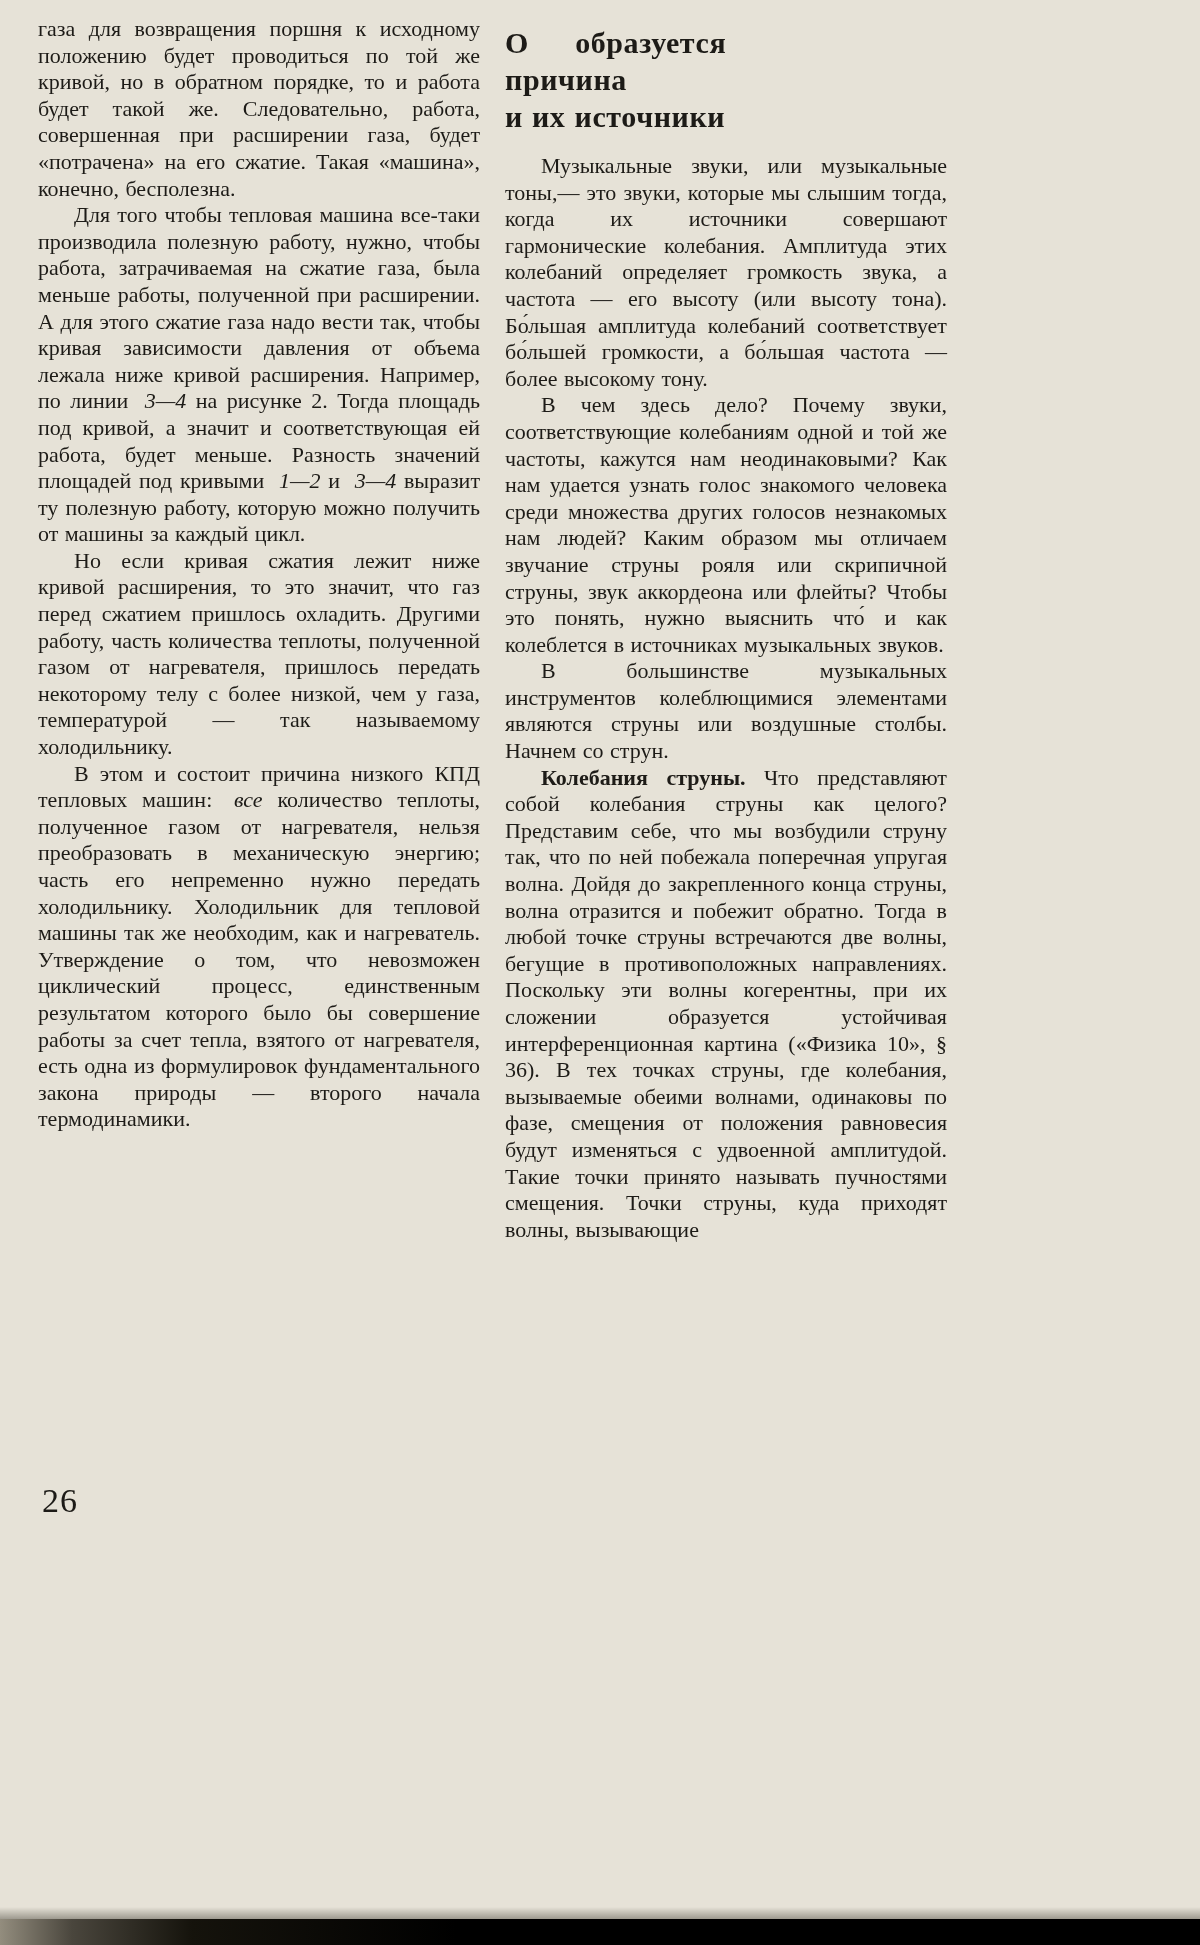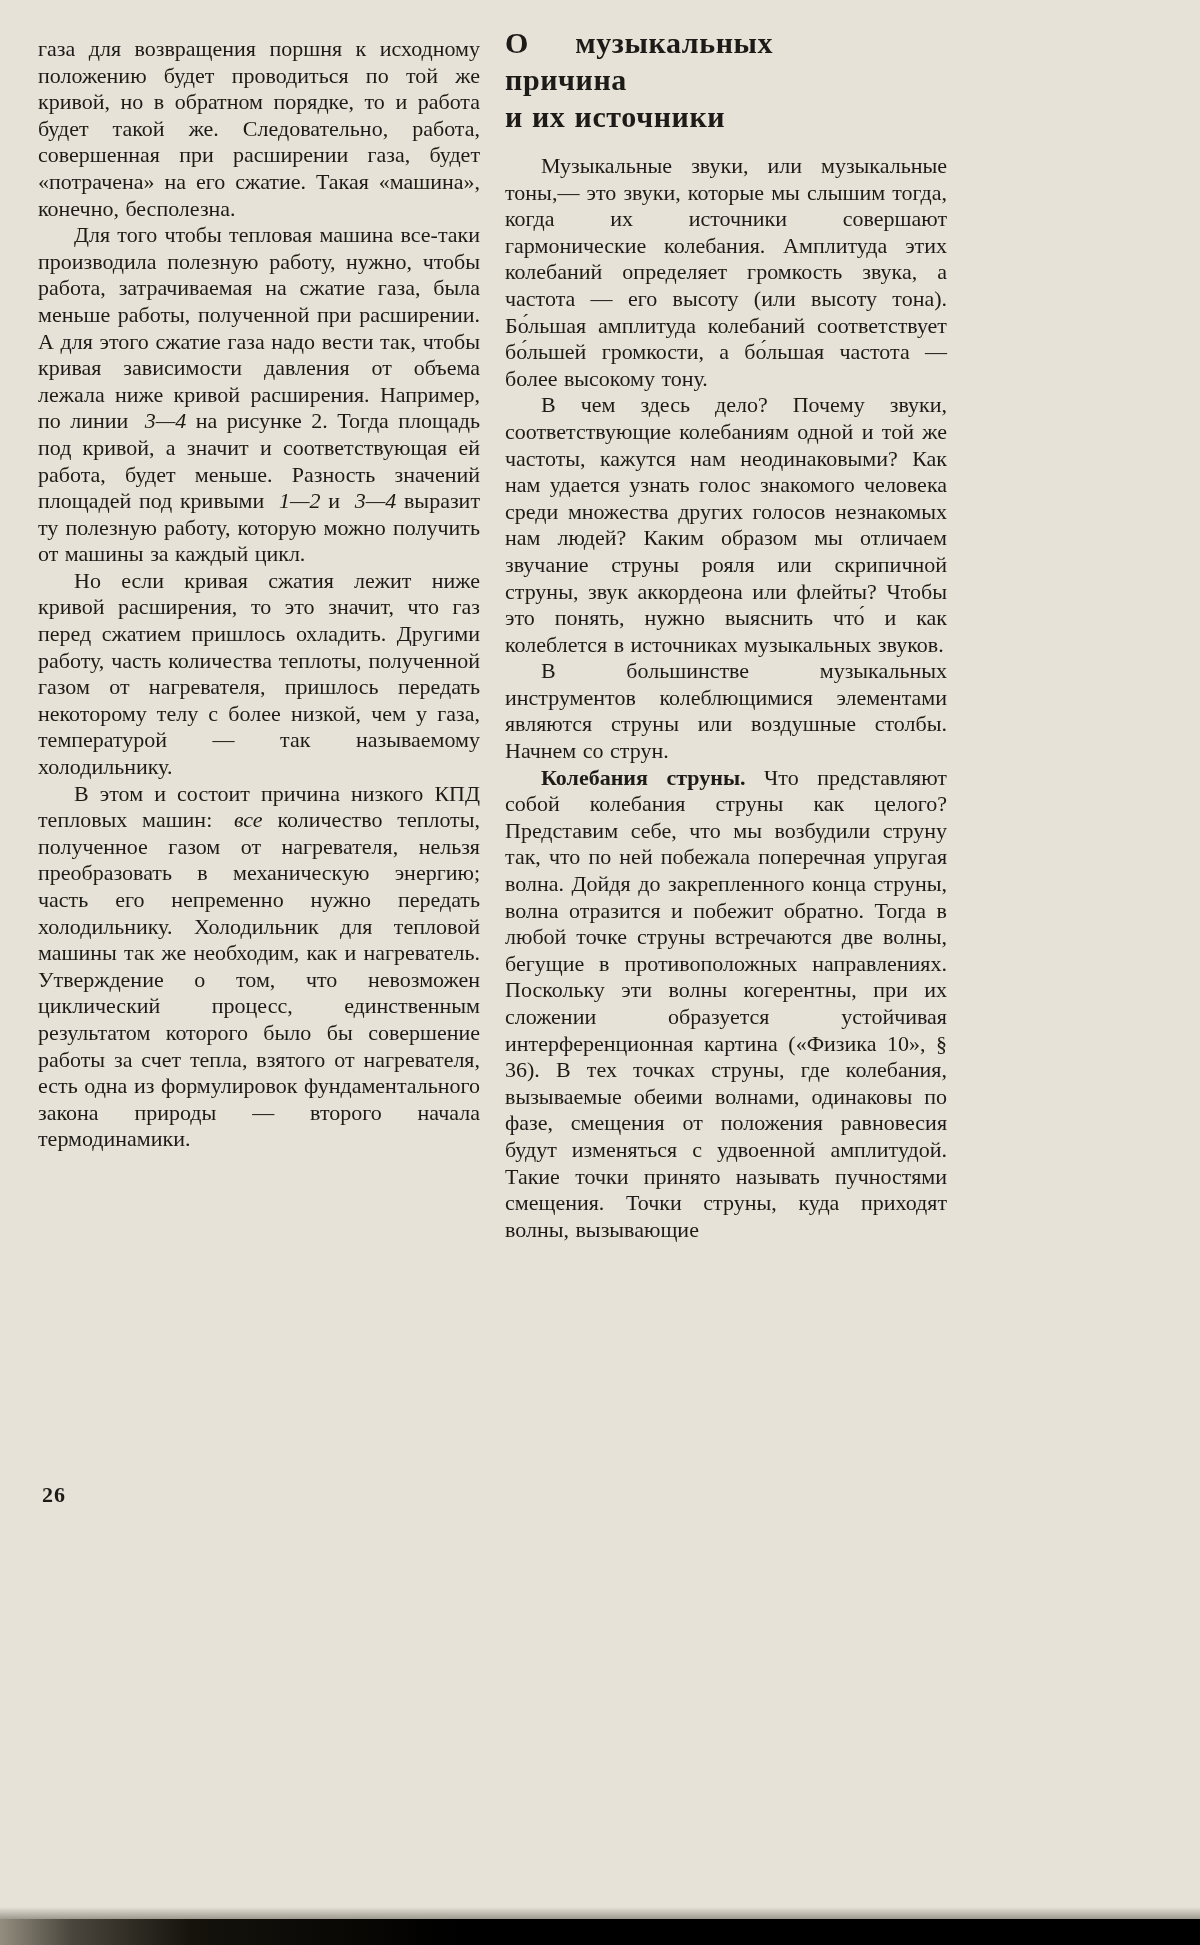--- a/index.html
+++ b/index.html
@@ -27,37 +27,37 @@
     line-height: 26.6px;
     text-align: justify;
     word-spacing: 1px;
   }
   .col-left  { left: 38px; }
   .col-right { left: 505px; }
   .col p {
     margin: 0;
     text-indent: 36px;
   }
-  .col p.no-indent { text-indent: 0; margin-top: 20px; }
+  .col p.no-indent { text-indent: 0; }
   .it { font-style: italic; margin-left: 7px; }
   .bd { font-weight: bold; }
   h2.article-title {
     font-size: 30px;
     line-height: 37px;
     font-weight: bold;
     letter-spacing: 0.6px;
     margin: 8px 0 18px 0;
     text-align: left;
   }
   .pagenum {
     position: absolute;
     left: 42px;
     top: 1482px;
-    font-size: 22px;
-    font-weight: bold;
+    font-size: 34px;
+    font-weight: normal;
     letter-spacing: 1px;
   }
   .scan-fade {
     position: absolute;
     left: 0;
     bottom: 26px;
     width: 1200px;
     height: 12px;
     background: linear-gradient(to bottom, rgba(70,66,56,0), rgba(70,66,56,0.45));
   }
@@ -79,21 +79,21 @@
     <div id="left-paras">
         <p class="no-indent"><span>газа для возвращения поршня к исходному положению будет проводиться по той же кривой, но в обратном порядке, то и работа будет такой же. Следовательно, работа, совершенная при расширении газа, будет «потрачена» на его сжатие. Такая «машина», конечно, бесполезна.</span></p>
         <p><span>Для того чтобы тепловая машина все-таки производила полезную работу, нужно, чтобы работа, затрачиваемая на сжатие газа, была меньше работы, полученной при расширении. А для этого сжатие газа надо вести так, чтобы кривая зависимости давления от объема лежала ниже кривой расширения. Например, по линии </span><span class="it">3—4</span><span> на рисунке 2. Тогда площадь под кривой, а значит и соответствующая ей работа, будет меньше. Разность значений площадей под кривыми </span><span class="it">1—2</span><span> и </span><span class="it">3—4</span><span> выразит ту полезную работу, которую можно получить от машины за каждый цикл.</span></p>
         <p><span>Но если кривая сжатия лежит ниже кривой расширения, то это значит, что газ перед сжатием пришлось охладить. Другими работу, часть количества теплоты, полученной газом от нагревателя, пришлось передать некоторому телу с более низкой, чем у газа, температурой — так называемому холодильнику.</span></p>
         <p><span>В этом и состоит причина низкого КПД тепловых машин: </span><span class="it">все</span><span> количество теплоты, полученное газом от нагревателя, нельзя преобразовать в механическую энергию; часть его непременно нужно передать холодильнику. Холодильник для тепловой машины так же необходим, как и нагреватель. Утверждение о том, что невозможен циклический процесс, единственным результатом которого было бы совершение работы за счет тепла, взятого от нагревателя, есть одна из формулировок фундаментального закона природы — второго начала термодинамики.</span></p>
       </div>
   </div>
 
   <div class="col col-right">
     <h2 class="article-title">
-      <div>О  музыкальных</div>
+      <div>О  образуется</div>
       <div>причина</div>
       <div>и их источники</div>
     </h2>
     <div id="right-paras">
         <p><span>Музыкальные звуки, или музыкальные тоны,— это звуки, которые мы слышим тогда, когда их источники совершают гармонические колебания. Амплитуда этих колебаний определяет громкость звука, а частота — его высоту (или высоту тона). Бо́льшая амплитуда колебаний соответствует бо́льшей громкости, а бо́льшая частота — более высокому тону.</span></p>
         <p><span>В чем здесь дело? Почему звуки, соответствующие колебаниям одной и той же частоты, кажутся нам неодинаковыми? Как нам удается узнать голос знакомого человека среди множества других голосов незнакомых нам людей? Каким образом мы отличаем звучание струны рояля или скрипичной струны, звук аккордеона или флейты? Чтобы это понять, нужно выяснить что́ и как колеблется в источниках музыкальных звуков.</span></p>
         <p><span>В большинстве музыкальных инструментов колеблющимися элементами являются струны или воздушные столбы. Начнем со струн.</span></p>
         <p><span class="bd">Колебания струны.</span><span> Что представляют собой колебания струны как целого? Представим себе, что мы возбудили струну так, что по ней побежала поперечная упругая волна. Дойдя до закрепленного конца струны, волна отразится и побежит обратно. Тогда в любой точке струны встречаются две волны, бегущие в противоположных направлениях. Поскольку эти волны когерентны, при их сложении образуется устойчивая интерференционная картина («Физика 10», § 36). В тех точках струны, где колебания, вызываемые обеими волнами, одинаковы по фазе, смещения от положения равновесия будут изменяться с удвоенной амплитудой. Такие точки принято называть пучностями смещения. Точки струны, куда приходят волны, вызывающие</span></p>
       </div>
   </div>

